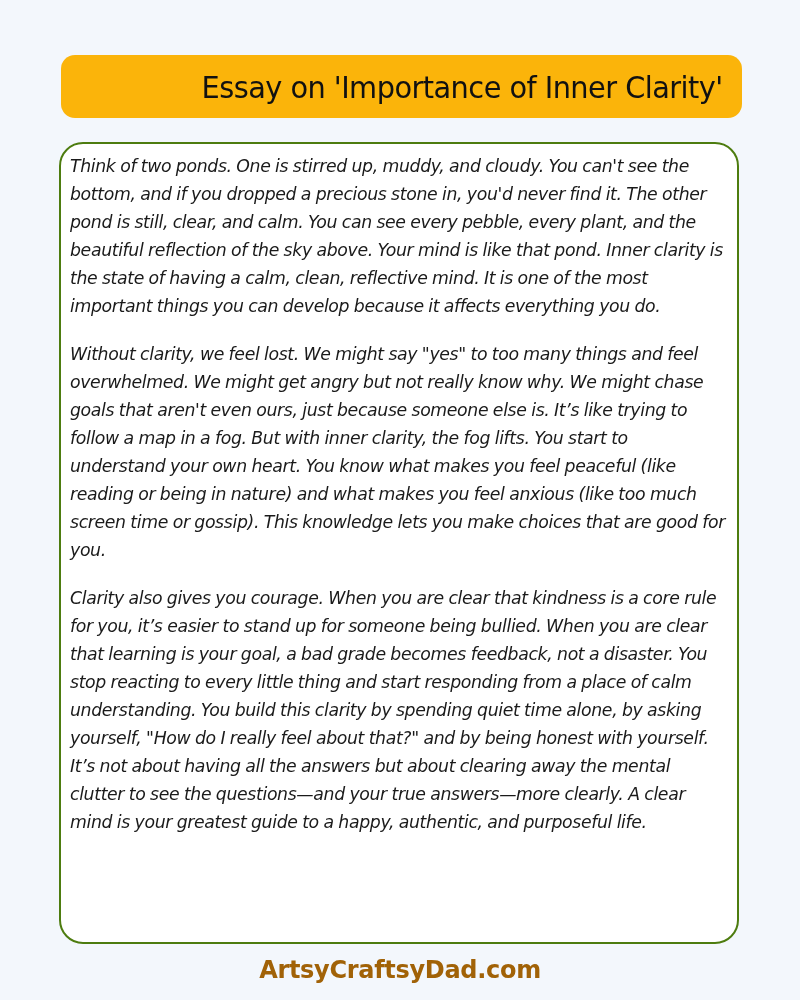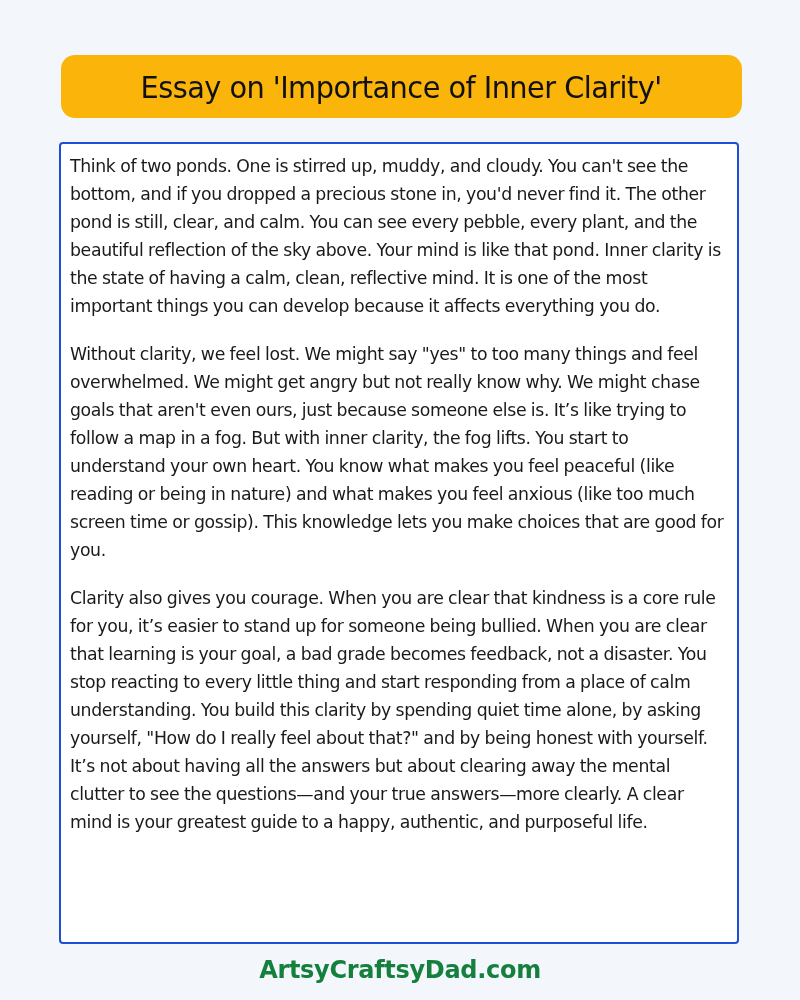--- a/index.html
+++ b/index.html
@@ -9,58 +9,59 @@
     position: relative;
     overflow: hidden;
     font-family: "DejaVu Sans", sans-serif;
   }
   .title-banner {
     position: absolute;
     left: 61px; top: 55px;
     width: 681px; height: 63px;
     background: #fbb40a;
     border-radius: 14px;
-    display: flex; align-items: center; justify-content: center;
+    display: flex; align-items: center; justify-content: flex-end;
   }
   .title-text {
     font-family: "DejaVu Sans", sans-serif;
     font-size: 31px;
     color: #111;
     letter-spacing: -0.6px;
     transform: scaleX(0.93);
     white-space: nowrap;
   }
   .essay-card {
     position: absolute;
     left: 59px; top: 142px;
     width: 680px; height: 802px;
     background: #ffffff;
-    border: 2px solid #1d4ed8;
-    border-radius: 4px;
+    border: 2px solid #4d7c0f;
+    border-radius: 24px;
     box-sizing: border-box;
     padding: 8px 10px 0 9px;
+    font-style: italic;
   }
   .paragraph {
     margin: 0;
     font-family: "DejaVu Sans", sans-serif;
     font-size: 17.3px;
     line-height: 28px;
     color: #1a1a1a;
     letter-spacing: -0.35px;
     word-spacing: -0.5px;
   }
   .paragraph + .paragraph { margin-top: 20px; }
   .footer-brand {
     position: absolute;
     left: 0; right: 0; top: 956px;
     text-align: center;
     font-family: "DejaVu Sans", sans-serif;
     font-weight: bold;
     font-size: 24px;
-    color: #15803d;
+    color: #a16207;
     letter-spacing: -0.3px;
   }
 </style>
 </head>
 <body>
 
 <div class="title-banner">
   <span class="title-text">Essay on 'Importance of Inner Clarity'</span>
 </div>
 

